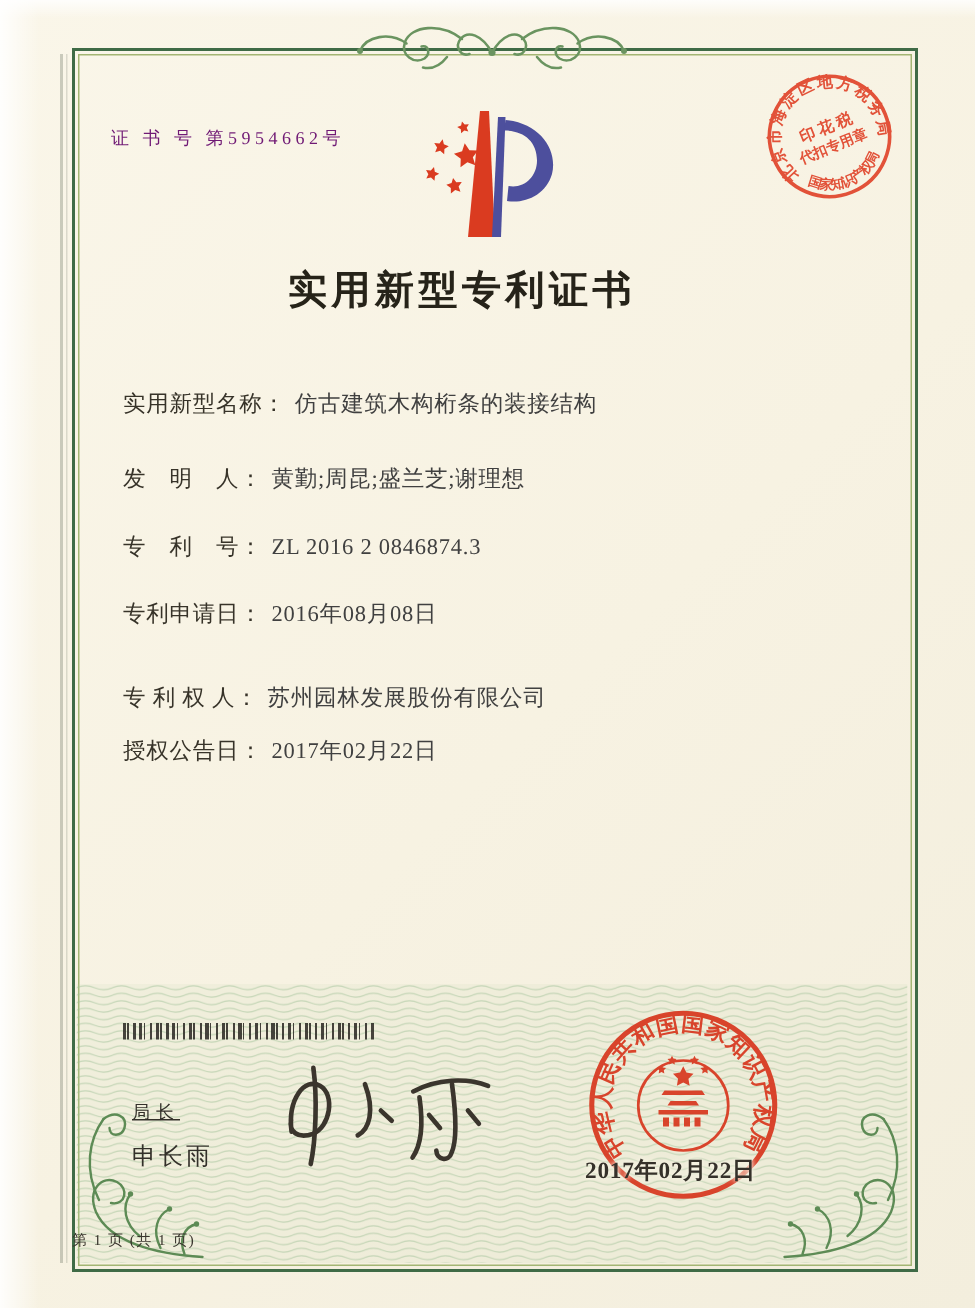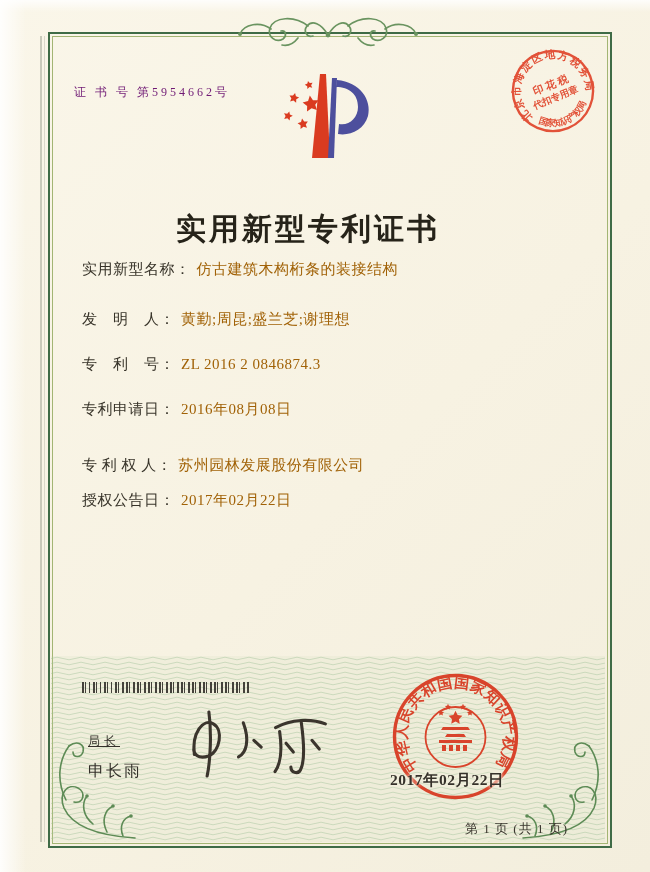--- a/index.html
+++ b/index.html
@@ -17,24 +17,24 @@
 
   .frame{position:absolute;left:48px;top:32px;width:560px;height:812px;
     border:2px solid #3f6b46;}
   .frame::before{content:"";position:absolute;inset:2px;border:1px solid #a3b573;pointer-events:none;}
 
   .wavy{position:absolute;left:51px;top:656px;z-index:0;}
 
   .cert-no{position:absolute;left:74px;top:84px;font-size:12px;letter-spacing:3px;color:#701a75;z-index:2;}
   .logo{position:absolute;left:278px;top:70px;z-index:2;}
   .title{position:absolute;left:48px;top:176px;width:520px;text-align:center;
-    font-size:30px;font-weight:bold;letter-spacing:3px;color:#262319;z-index:2;margin-top:33px;}
+    font-size:26px;font-weight:bold;letter-spacing:3px;color:#262319;z-index:2;}
 
   .field{position:absolute;left:82px;font-size:15px;color:#373329;letter-spacing:.5px;white-space:nowrap;z-index:2;}
-  .field .val{color:#a16207;margin-left:6px;}
+  .field .val{color:#404040;margin-left:6px;}
   .f0{top:260px}.f1{top:310px}.f2{top:355px}.f3{top:400px}.f4{top:456px}.f5{top:491px}
 
   .body-text{position:absolute;left:82px;top:522px;width:498px;z-index:2;
     font-size:13.5px;line-height:18.5px;color:#34302a;text-align:justify;}
   .body-text p{margin:0 0 3px 0;text-indent:2em;}
 
   .barcode{position:absolute;left:82px;top:682px;width:168px;height:11px;z-index:2;opacity:.88;
     background:repeating-linear-gradient(90deg,
       #2e2b26 0 2px,transparent 2px 3px,
       #2e2b26 3px 4px,transparent 4px 7px,
@@ -42,22 +42,22 @@
 
   .signer-title{position:absolute;left:88px;top:733px;font-size:12px;letter-spacing:4px;color:#33302a;z-index:2;text-decoration:underline;}
   .signer-name{position:absolute;left:88px;top:761px;font-size:16px;letter-spacing:2px;color:#33302a;z-index:2;}
   .signature{position:absolute;left:180px;top:700px;z-index:2;transform:rotate(-2deg);}
 
   .seal{position:absolute;left:385px;top:666px;z-index:3;opacity:.93;}
   .seal-date{position:absolute;left:390px;top:770px;z-index:4;font-size:15.5px;font-weight:600;
     color:#35312a;letter-spacing:.5px;white-space:nowrap;
     text-shadow:0 0 3px #f8f4e4,0 0 4px #f8f4e4;}
 
-  .footer-page{position:absolute;left:48px;top:820px;width:520px;text-align:right;
-    font-size:13px;letter-spacing:1px;color:#3a362e;z-index:2;}
+  .footer-page{position:absolute;left:48px;top:820px;width:520px;text-align:left;
+    font-size:10px;letter-spacing:1px;color:#3a362e;z-index:2;}
 
   .tax-stamp{position:absolute;left:502px;top:40px;z-index:3;transform:rotate(-22deg);opacity:.95;}
 
   .ornament-top{position:absolute;left:228px;top:13px;z-index:2;}
   .flourish-bl{position:absolute;left:51px;top:738px;z-index:1;}
   .flourish-br{position:absolute;left:517px;top:738px;z-index:1;transform:scaleX(-1);}
 </style>
 </head>
 <body>
 

